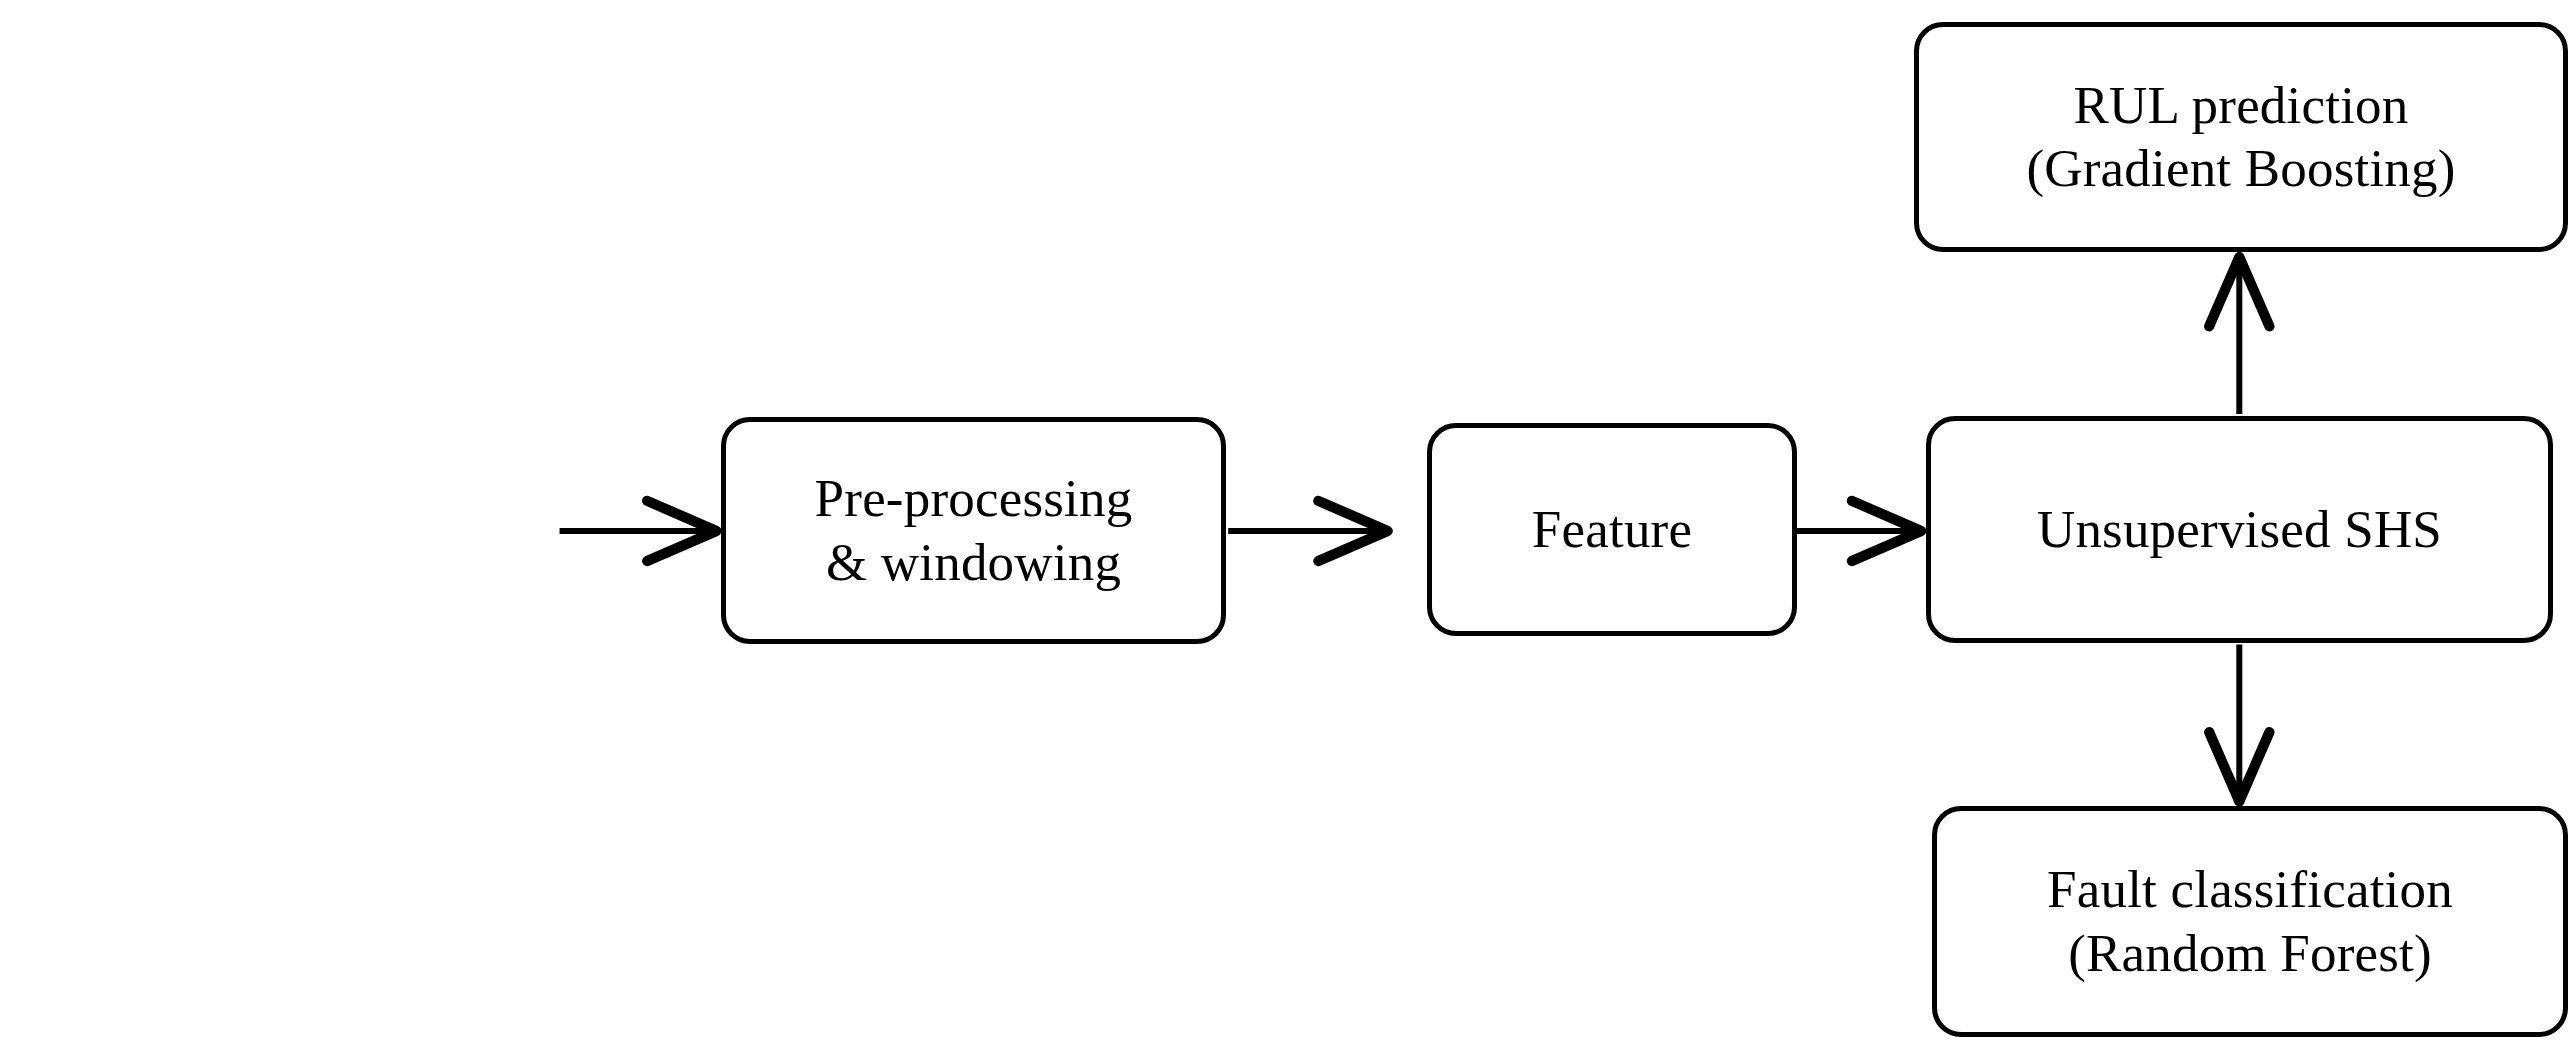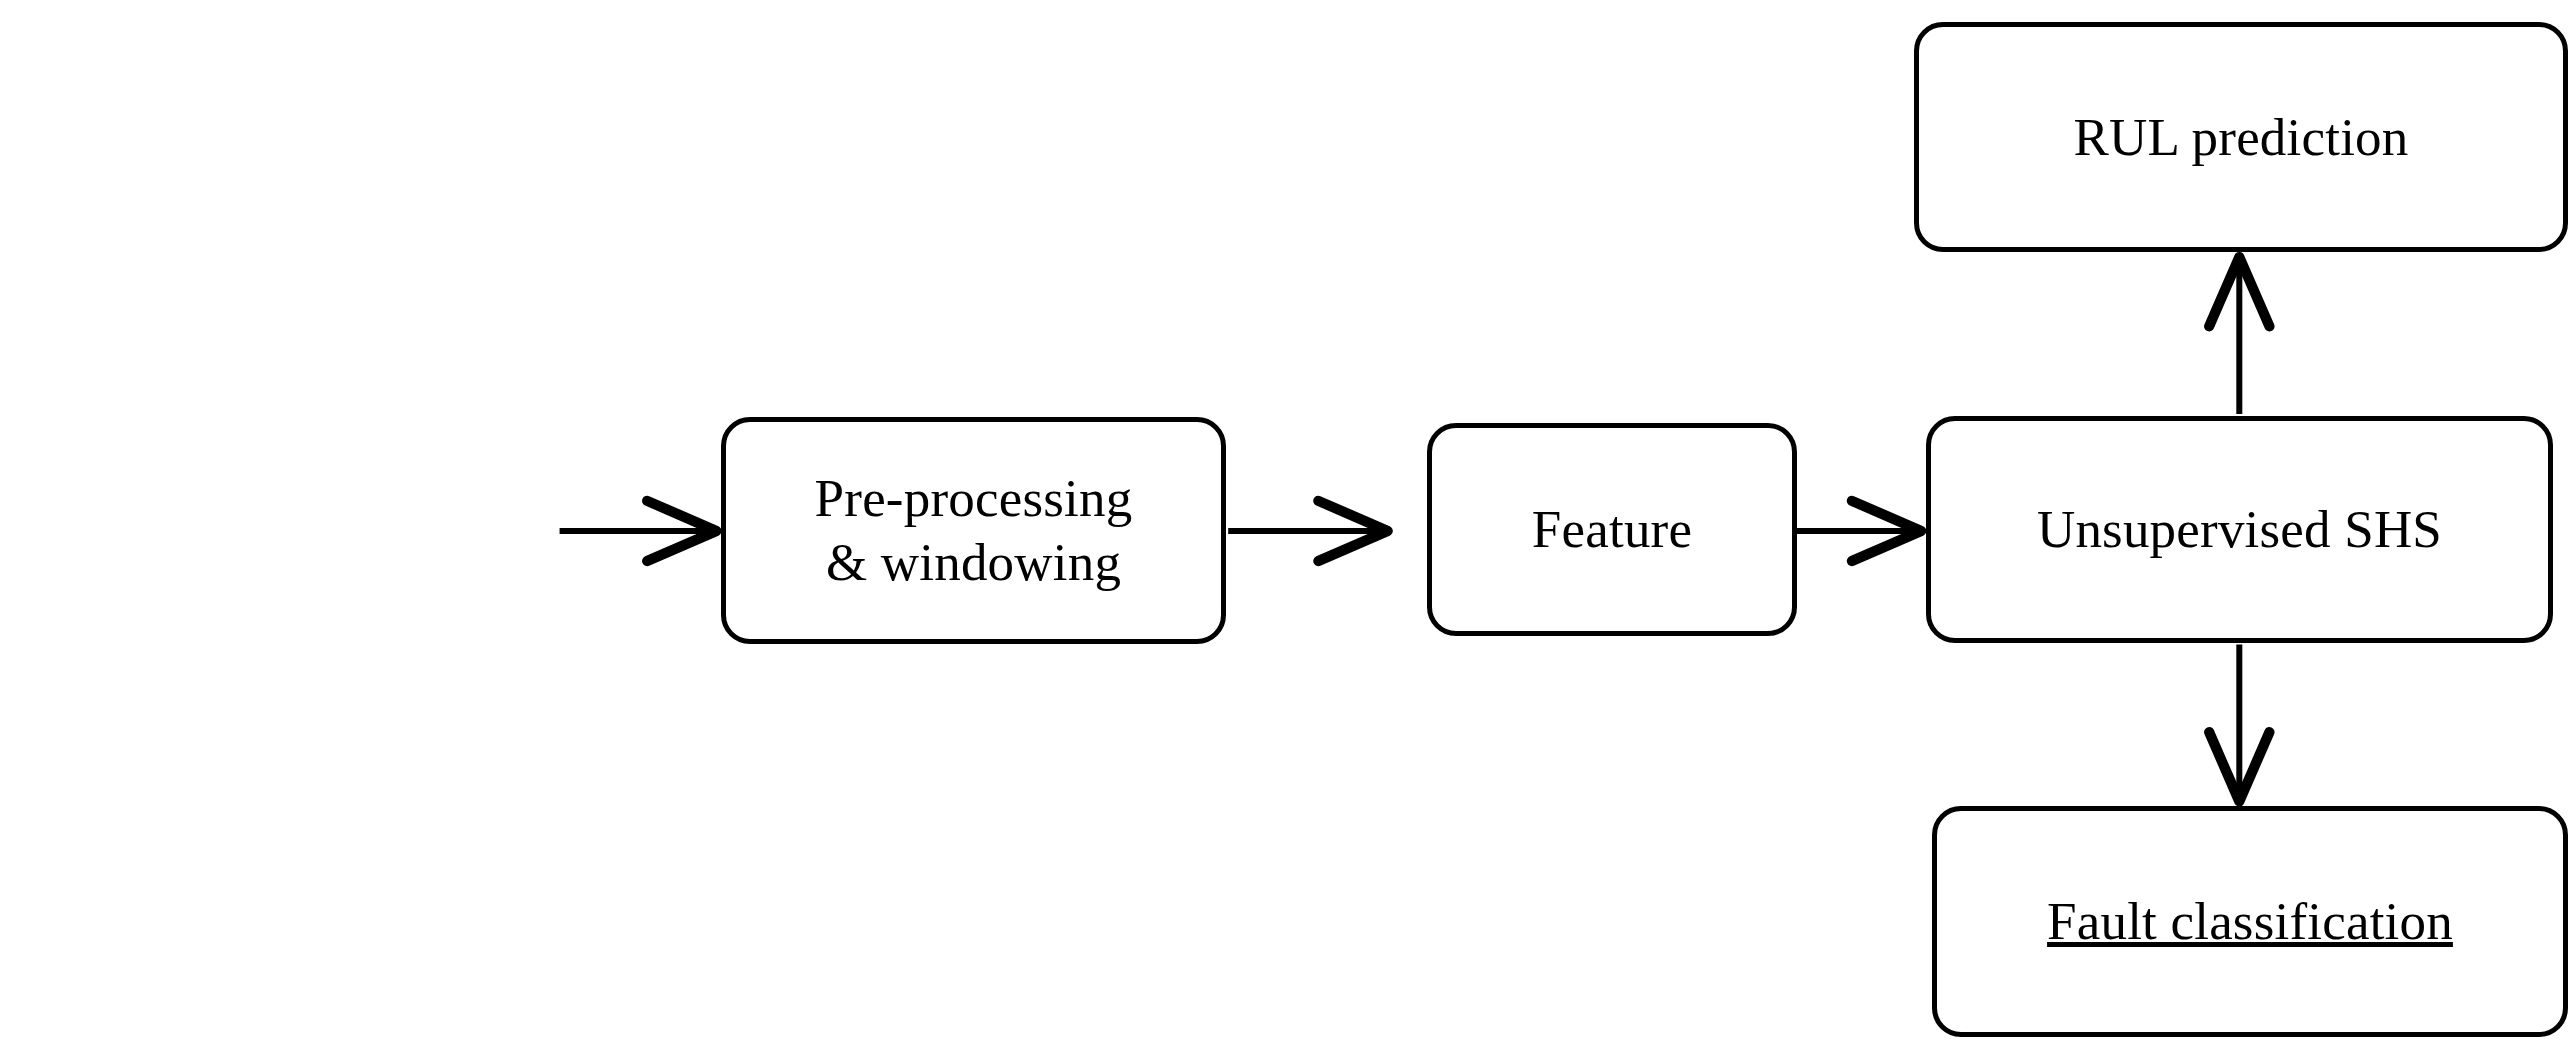--- a/index.html
+++ b/index.html
@@ -60,21 +60,20 @@
     left: 1926px; top: 416px; width: 627px;  height: 227px;
     font-size: 53px;
   }
   #node-rul {
     left: 1914px; top: 22.4px;  width: 654px;  height: 230px;
     font-size: 53px;
   }
   #node-fault {
     left: 1932px; top: 806px; width: 636px;  height: 231px;
     font-size: 53px;
-    text-decoration: underline;
   }
 </style>
 </head>
 <body>
 
 <div id="diagram-root">
 
   <svg class="svg-layer" viewBox="0 0 2993 1226" xmlns="http://www.w3.org/2000/svg">
     <defs>
       <marker id="arrow-right" markerWidth="16" markerHeight="16" refX="13.6" refY="6" orient="auto" markerUnits="strokeWidth">
@@ -108,20 +107,22 @@
   <div class="node-box" id="node-features">
     <span class="node-line">Feature</span>
   </div>
 
   <div class="node-box" id="node-shs">
     <span class="node-line">Unsupervised SHS</span>
   </div>
 
   <div class="node-box" id="node-rul">
     <span class="node-line">RUL prediction</span>
+    <span class="node-line">(Gradient Boosting)</span>
   </div>
 
   <div class="node-box" id="node-fault">
     <span class="node-line">Fault classification</span>
+    <span class="node-line">(Random Forest)</span>
   </div>
 
 </div>
 
 
 </body></html>

